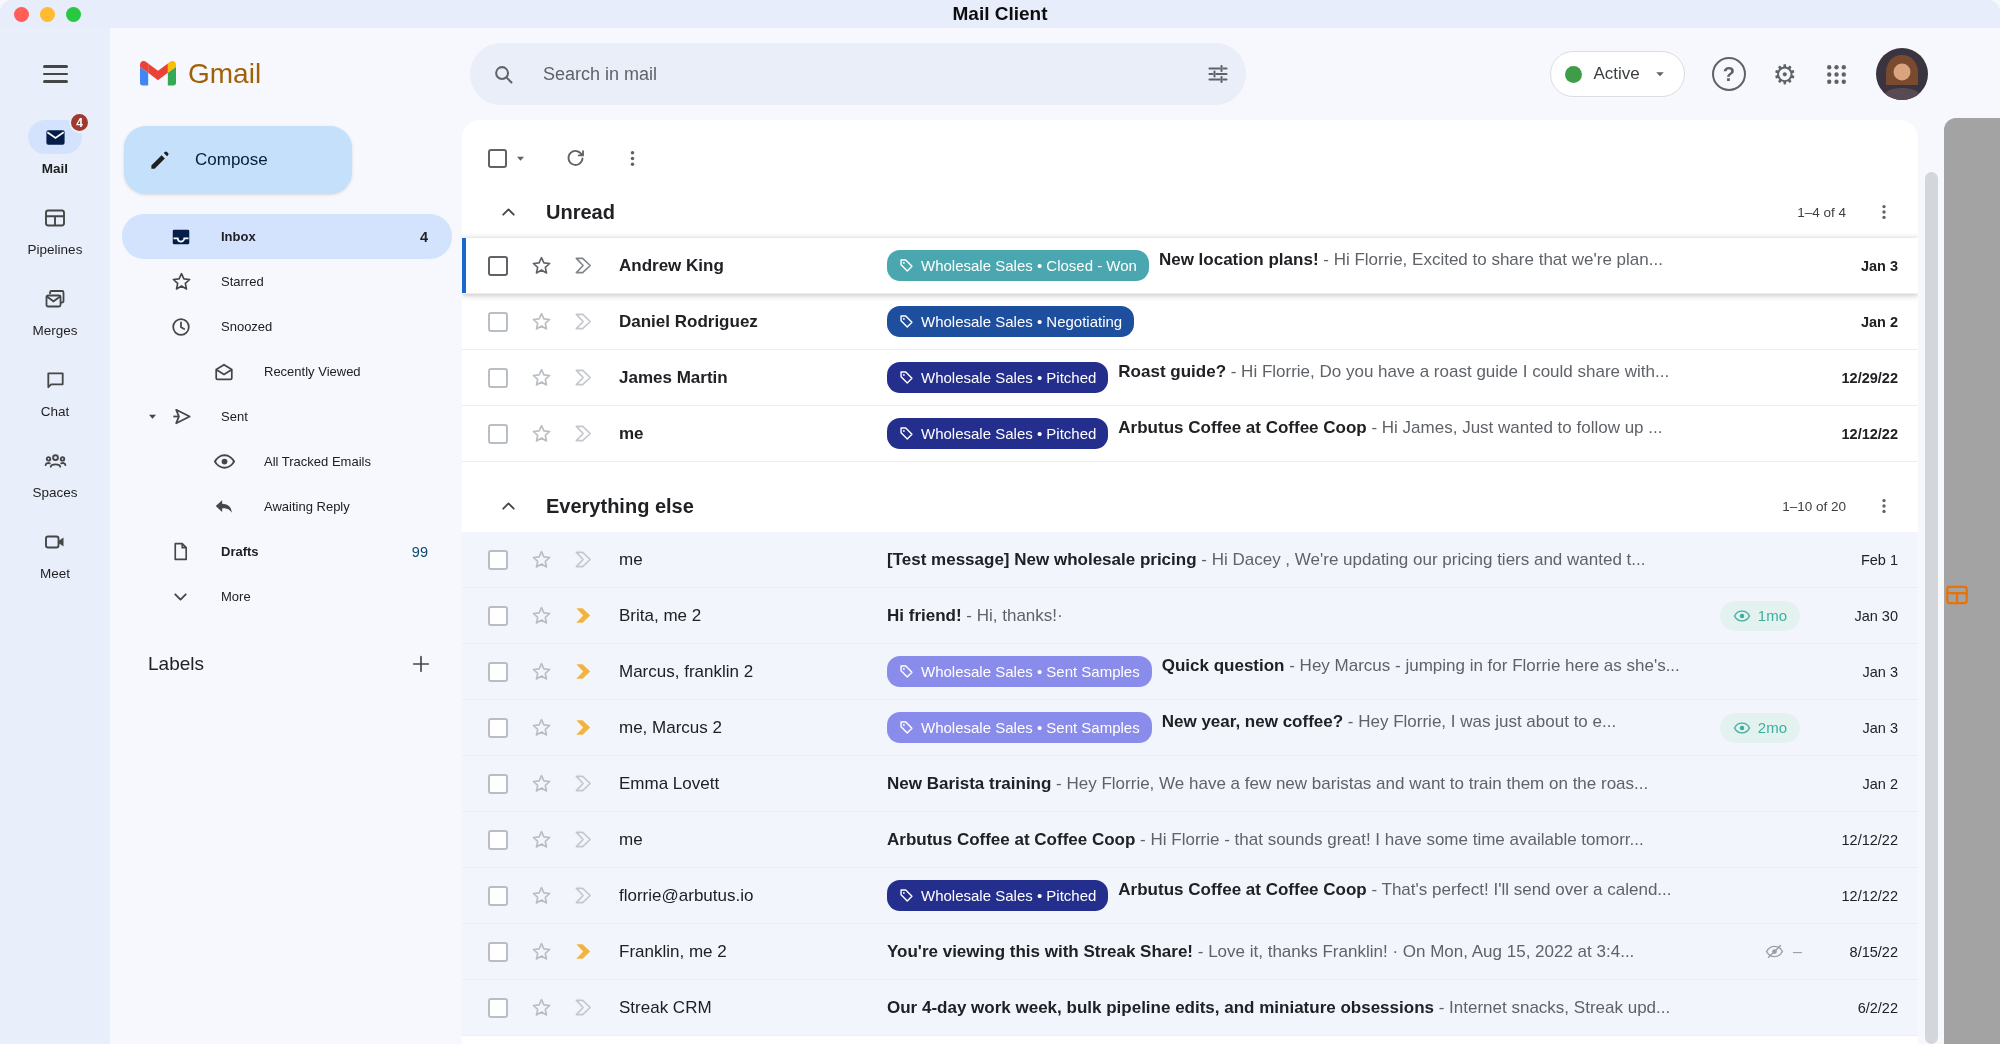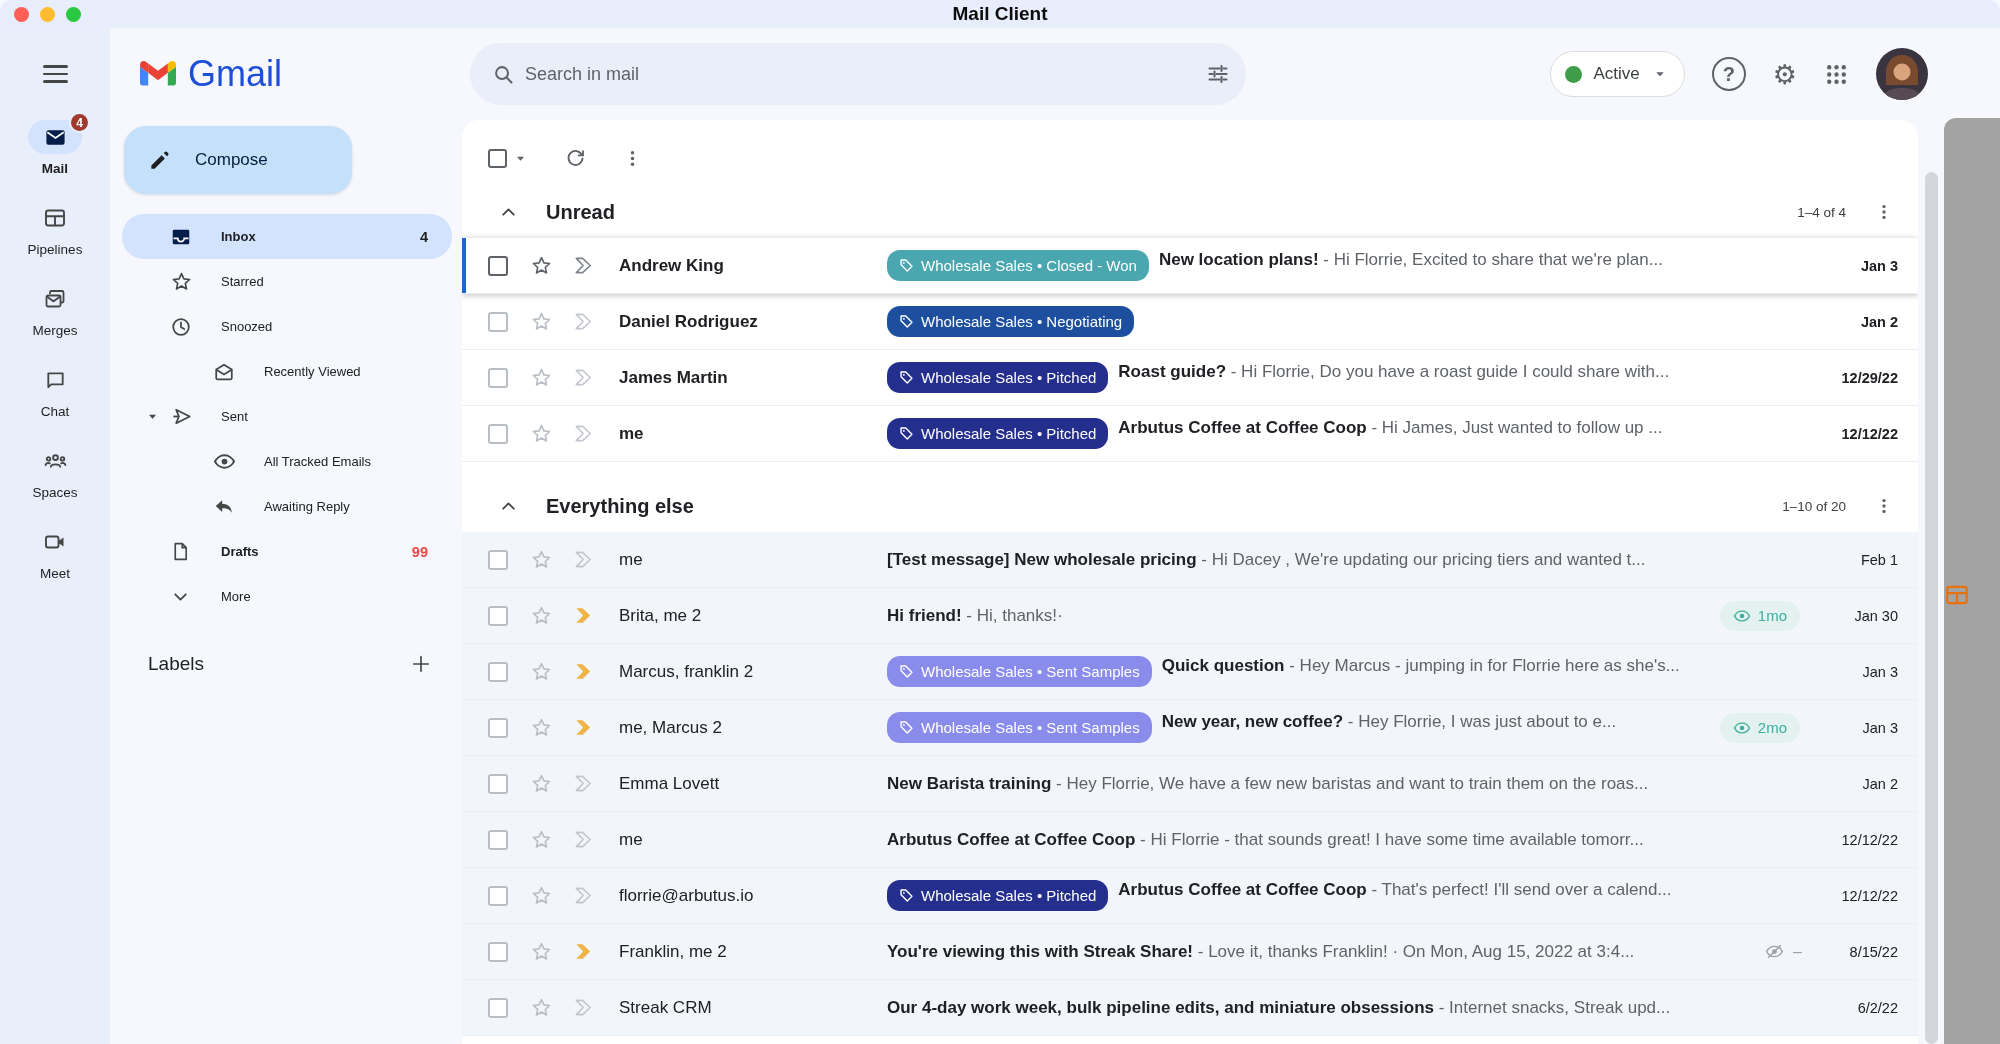--- a/index.html
+++ b/index.html
@@ -21,37 +21,37 @@
 .hamburger .bars div{height:2.6px;background:#444746;margin:5px 0;border-radius:2px}
 .rail-item{display:flex;flex-direction:column;align-items:center;gap:7px;margin-bottom:25px;cursor:pointer}
 .rail-pill{width:54px;height:34px;border-radius:17px;display:flex;align-items:center;justify-content:center;position:relative;color:#444746}
 .rail-item.active .rail-pill{background:#d3e3fd;color:#041e49}
 .rail-label{font-size:13.5px;color:#1f1f1f;font-weight:500}
 .rail-item.active .rail-label{font-weight:600}
 .rail-badge{position:absolute;top:-8px;right:-8px;min-width:21px;height:21px;border-radius:11px;background:#a03a2e;border:2px solid #e9eefb;color:#fff;font-size:12px;font-weight:700;display:flex;align-items:center;justify-content:center}
 
 .sidebar{width:352px;flex-shrink:0}
 .sb-header{height:92px;display:flex;align-items:center;gap:12px;padding-left:30px}
-.gmail-word{font-size:36px;color:#1d4ed8}
+.gmail-word{font-size:28px;color:#a16207}
 .compose{margin:6px 0 20px 14px;width:228px;height:68px;background:#c5e0fb;border-radius:22px;display:flex;align-items:center;gap:24px;padding-left:24px;font-size:17px;font-weight:500;color:#061d3a;box-shadow:0 1px 3px rgba(60,64,67,.18);cursor:pointer}
 .sb-item{height:45px;display:flex;align-items:center;margin:0 10px 0 12px;border-radius:22px;position:relative;cursor:pointer;color:#202124}
 .sb-item .ic{width:24px;margin-left:48px;color:#444746;flex-shrink:0}
 .sb-item.indent .ic{margin-left:91px}
 .sb-item .lbl{margin-left:27px;font-size:13px}
 .sb-item.active{background:#d3e3fd}
 .sb-item.active .lbl,.sb-item.active .cnt{font-weight:700}
 .sb-item.bold .lbl{font-weight:700}
 .sb-item .cnt{margin-left:auto;margin-right:24px;font-size:14.5px;color:#202124}
 .expander{position:absolute;left:22px;color:#444746}
 .labels-row{margin:34px 30px 0 38px;display:flex;align-items:center;justify-content:space-between;font-size:19px;font-weight:500}
 .labels-add{color:#444746;cursor:pointer}
 
 .main{flex:1;min-width:0;display:flex;flex-direction:column;position:relative}
 .main-header{height:92px;display:flex;align-items:center;padding-left:8px}
-.searchbar{width:776px;height:62px;background:#e9eef8;border-radius:31px;display:flex;align-items:center;gap:10px;padding:0 16px 0 22px}
+.searchbar{width:776px;height:62px;background:#e9eef8;border-radius:31px;display:flex;align-items:center;gap:28px;padding:0 16px 0 22px}
 .searchbar input{flex:1;border:0;background:transparent;outline:none;font-size:18px;color:#202124;font-family:"Liberation Sans",sans-serif}
 .searchbar input::placeholder{color:#5f6368}
 .icbtn{color:#5f6368;cursor:pointer;display:flex;align-items:center;justify-content:center}
 .header-right{margin-left:auto;display:flex;align-items:center;gap:27px;padding-right:16px}
 .active-chip{height:46px;background:#fff;border:1px solid #dadce0;border-radius:23px;display:flex;align-items:center;gap:11px;padding:0 15px 0 14px;font-size:17px;color:#3c4043;cursor:pointer}
 .green-dot{width:17px;height:17px;border-radius:50%;background:#3f9d49}
 .gear-glyph{font-family:"DejaVu Sans",sans-serif;font-size:27px;line-height:1}
 .avatar{width:52px;height:52px;border-radius:50%;overflow:hidden;cursor:pointer;flex-shrink:0}
 
 .card{background:#fff;border-radius:18px 18px 0 0;margin-right:26px;flex:1;padding-top:10px;overflow:hidden}
@@ -364,21 +364,21 @@
         </span>
       <span class="lbl">Awaiting Reply</span>
     </div>
     <div class="sb-item bold">
       <span class="ic">
           <svg width="21" height="21">
             <use href="#i-draft"></use>
           </svg>
         </span>
       <span class="lbl">Drafts</span>
-      <span class="cnt" style="font-weight:700;color:#ef4444">99</span>
+      <span class="cnt" style="font-weight:400;color:#0c4a6e">99</span>
     </div>
     <div class="sb-item">
       <span class="ic">
           <svg width="21" height="21">
             <use href="#i-chevdn"></use>
           </svg>
         </span>
       <span class="lbl">More</span>
     </div>
     <div class="labels-row">

